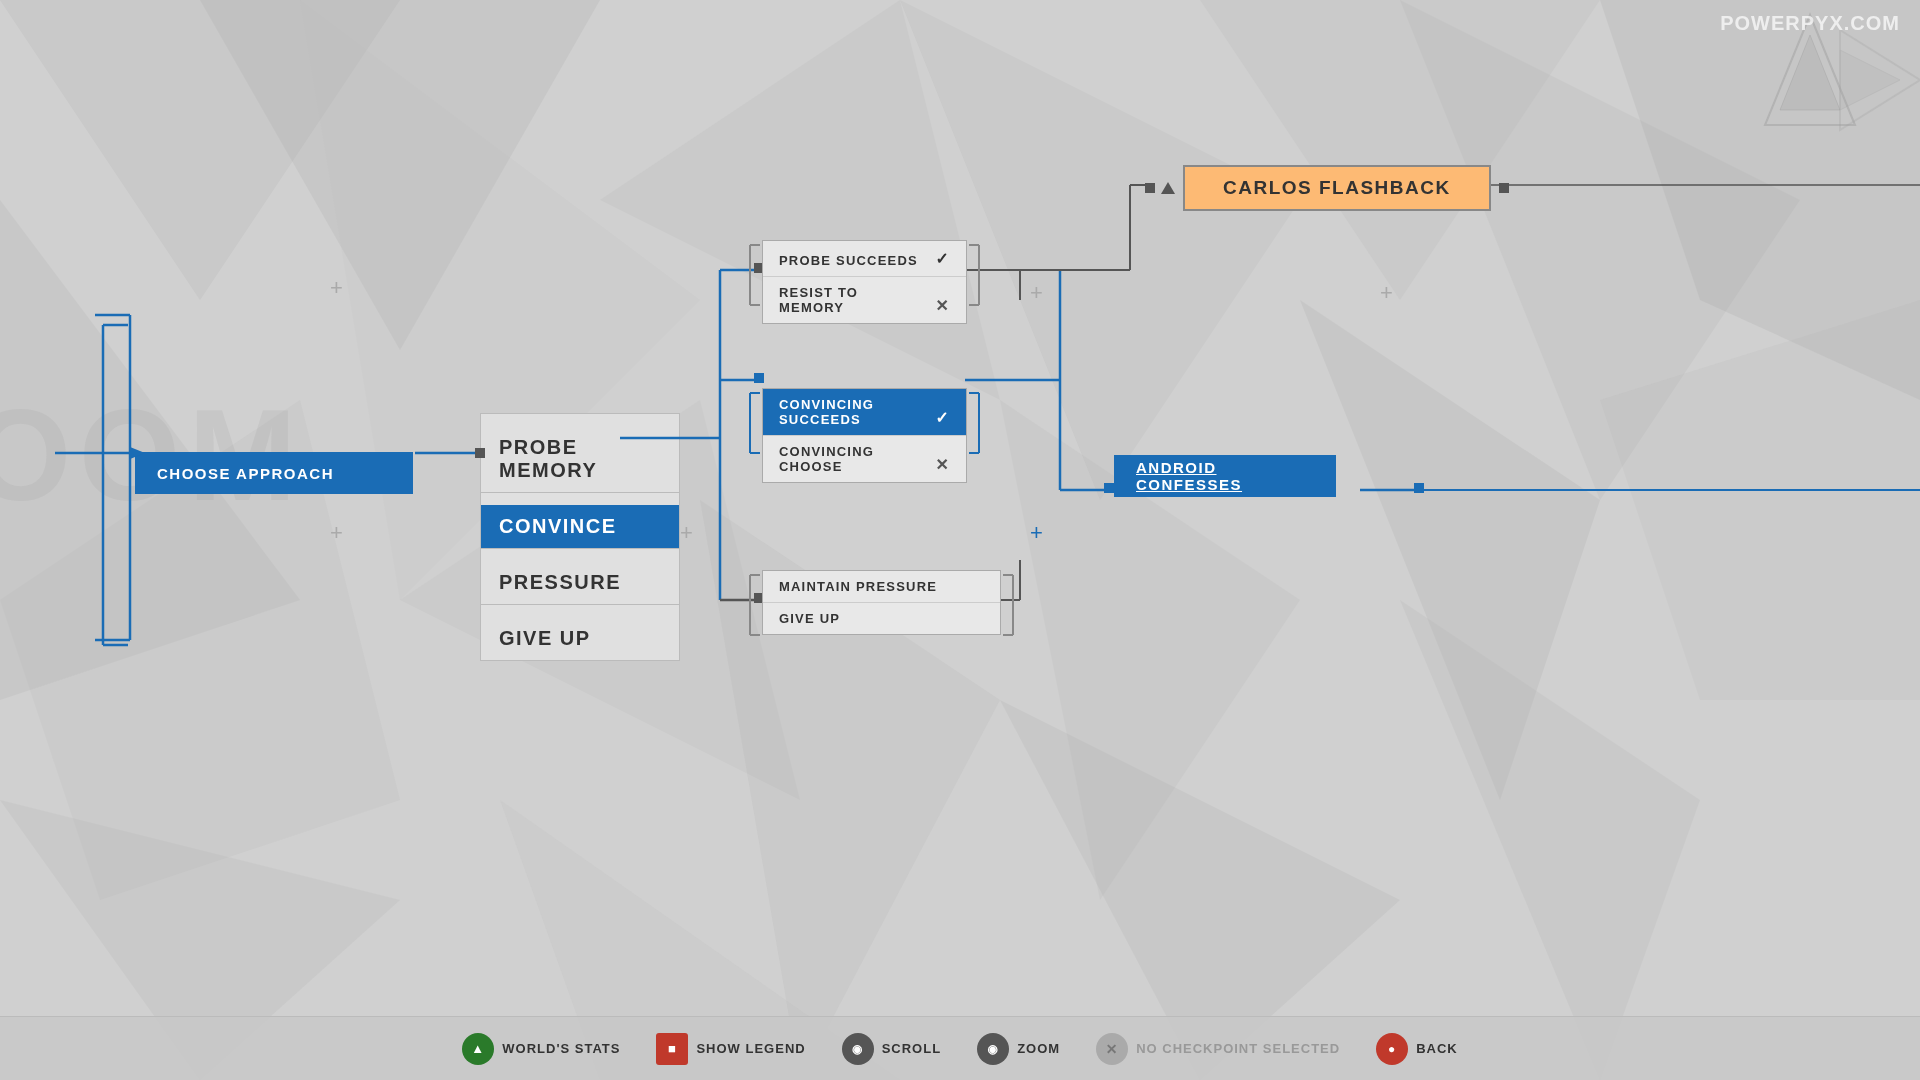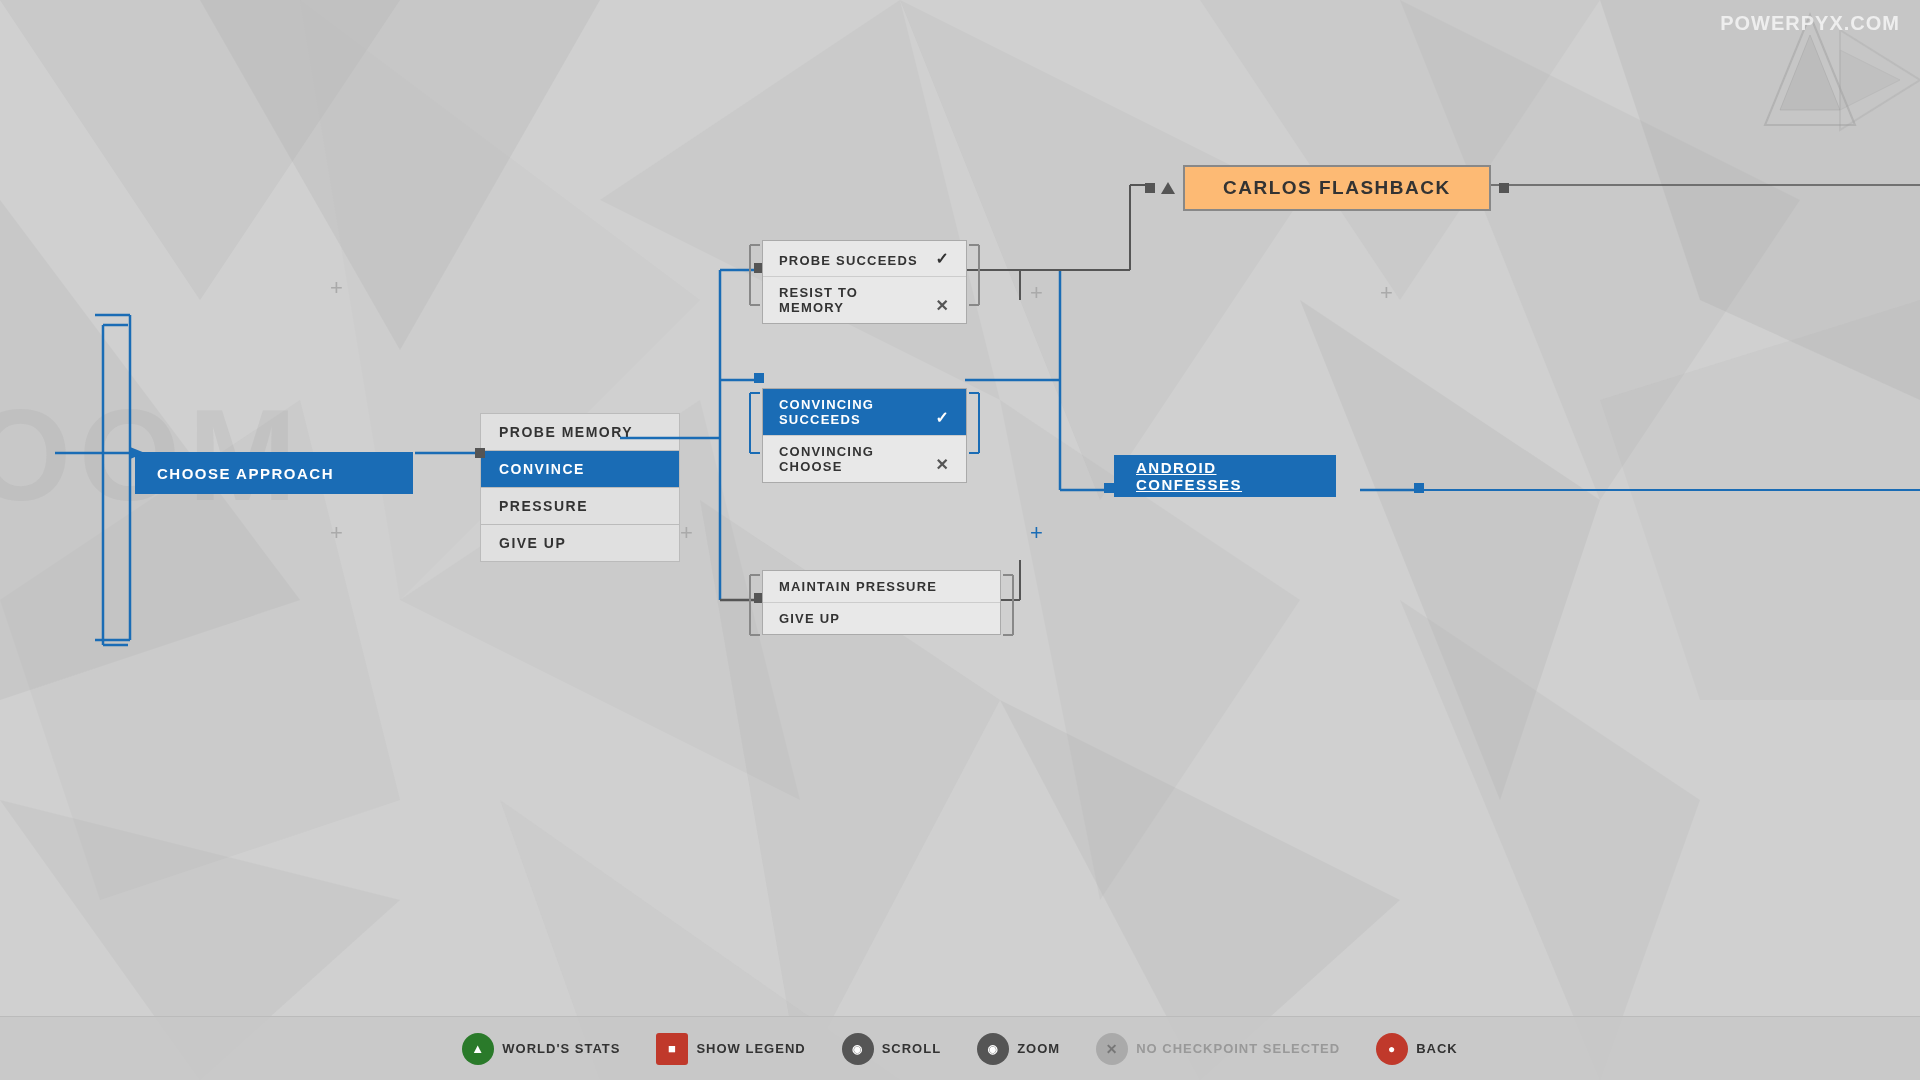--- a/index.html
+++ b/index.html
@@ -52,26 +52,27 @@
     
     .menu-list {
       position: absolute;
       background: #e0e0e0;
       border: 1px solid #bbb;
       width: 200px;
     }
 
     .menu-item {
       padding: 10px 18px;
-      font-size: 14px;
+      font-size: 20px;
       font-weight: bold;
       letter-spacing: 1.5px;
       color: #333;
       border-bottom: 1px solid #bbb;
       cursor: pointer;
+      margin-top: 12px;
     }
 
     .menu-item:last-child {
       border-bottom: none;
     }
 
     .menu-item.active {
       background: #1a6cb5;
       color: #fff;
     }

